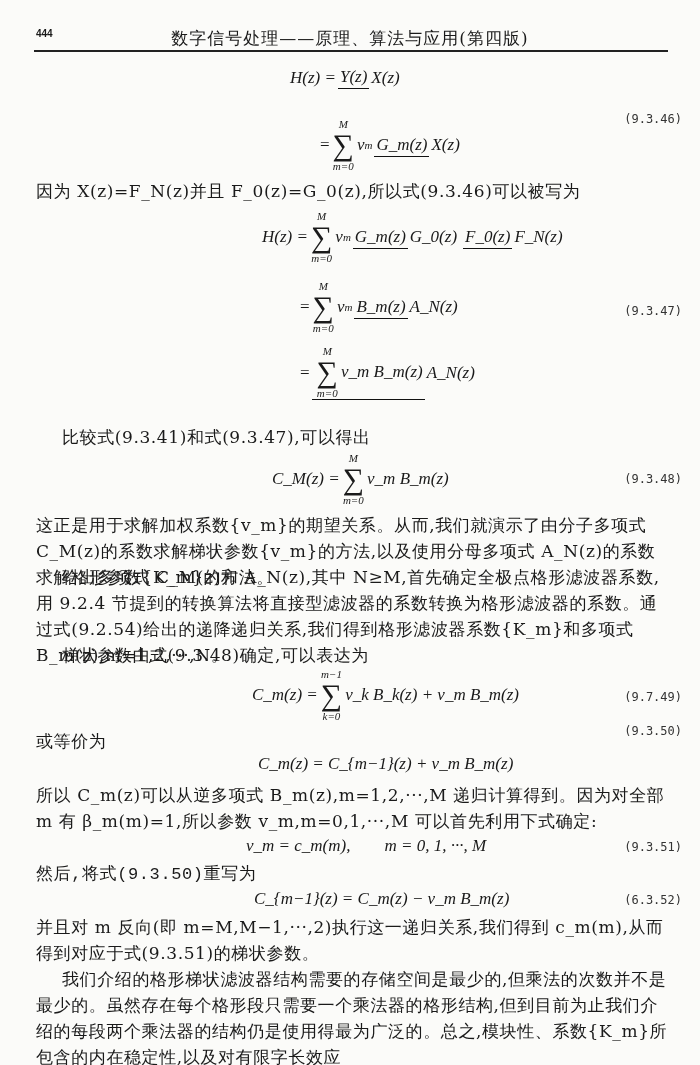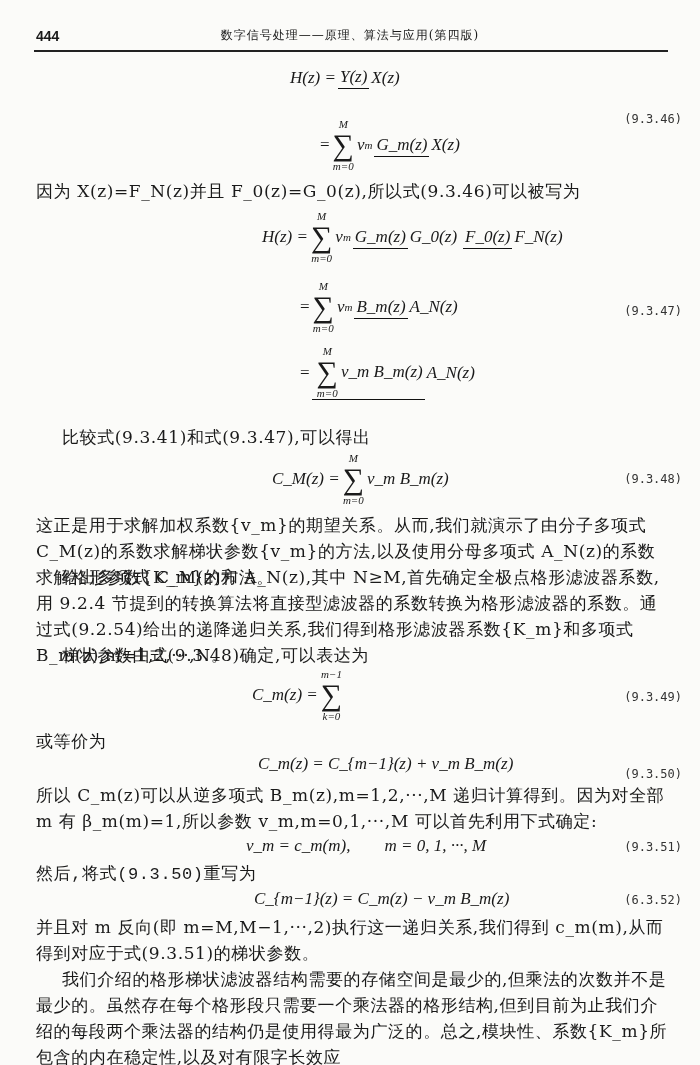--- a/index.html
+++ b/index.html
@@ -1,20 +1,20 @@
 <!DOCTYPE html>
 <html><head>
 <meta charset="utf-8">
 <style>
   html,body{margin:0;padding:0;}
   body{width:700px;height:1065px;background:#fbfbf9;position:relative;overflow:hidden;
        font-family:"DejaVu Serif","Liberation Serif",serif;color:#1a1a1a;}
   .abs{position:absolute;}
-  .hdr-num{left:36px;top:28px;font-family:"Liberation Sans",sans-serif;font-weight:bold;font-size:14px;}
-  .hdr-title{left:0;width:700px;top:27px;text-align:center;font-size:12px;letter-spacing:1px;}
+  .hdr-num{left:36px;top:28px;font-family:"Liberation Sans",sans-serif;font-weight:bold;font-size:10px;}
+  .hdr-title{left:0;width:700px;top:27px;text-align:center;font-size:17px;letter-spacing:1px;}
   .hdr-rule{left:34px;top:50px;width:634px;height:2px;background:#222;}
   .para{font-size:17px;line-height:26px;left:36px;width:632px;letter-spacing:0.6px;}
   .indent{text-indent:26px;}
   .eqn{font-family:"Liberation Serif",serif;font-size:17px;}
   .eqno{right:18px;font-family:"DejaVu Sans Mono",monospace;font-size:12px;color:#333;}
   .i{font-style:italic;}
   .frac{display:inline-flex;flex-direction:row;align-items:center;vertical-align:middle;margin:0 2px;}
   .frac .num{border-bottom:1px solid #111;padding:0 2px;line-height:22px;}
   .frac .den{padding:0 2px;line-height:22px;}
   .sum{display:inline-flex;flex-direction:column;align-items:center;vertical-align:middle;margin:0 3px;}
@@ -120,27 +120,28 @@
 <div class="abs para indent" style="top:564px;">给出多项式 C_M(z)和 A_N(z),其中 N≥M,首先确定全极点格形滤波器系数,用 9.2.4 节提到的转换算法将直接型滤波器的系数转换为格形滤波器的系数。通过式(9.2.54)给出的递降递归关系,我们得到格形滤波器系数{K_m}和多项式 B_m(z),m=1,2,···,N。</div>
 <div class="abs para indent" style="top:642px;">梯状参数由式(9.3.48)确定,可以表达为</div>
 
 <div class="abs eqn row" style="left:252px;top:668px;">
   <span class="i">C_m(z) =</span>
   <span class="sum">
     <span class="lim">m−1</span>
     <span class="sig">∑</span>
     <span class="lim">k=0</span>
   </span>
+  <span class="i">v_k B_k(z) + v_m B_m(z)</span>
 </div>
-<div class="abs eqno" style="top:690px;">(9.3.49)</div>
+<div class="abs eqno" style="top:690px;">(9.7.49)</div>
 
 <div class="abs para" style="top:728px;">或等价为</div>
 
 <div class="abs eqn i" style="left:258px;top:754px;">C_m(z) = C_{m−1}(z) + v_m B_m(z)</div>
-<div class="abs eqno" style="top:767px;margin-left:44px;">(9.3.50)</div>
+<div class="abs eqno" style="top:724px;margin-left:44px;">(9.3.50)</div>
 
 <div class="abs para" style="top:782px;">所以 C_m(z)可以从逆多项式 B_m(z),m=1,2,···,M 递归计算得到。因为对全部 m 有 β_m(m)=1,所以参数 v_m,m=0,1,···,M 可以首先利用下式确定:</div>
 
 <div class="abs eqn i" style="left:246px;top:836px;white-space:pre;">v_m = c_m(m),        m = 0, 1, ···, M</div>
 <div class="abs eqno" style="top:840px;">(9.3.51)</div>
 
 <div class="abs para" style="top:862px;font-family:Liberation Mono, monospace;">然后,将式(9.3.50)重写为</div>
 
 <div class="abs eqn i" style="left:254px;top:889px;">C_{m−1}(z) = C_m(z) − v_m B_m(z)</div>
 <div class="abs eqno" style="top:893px;">(6.3.52)</div>

